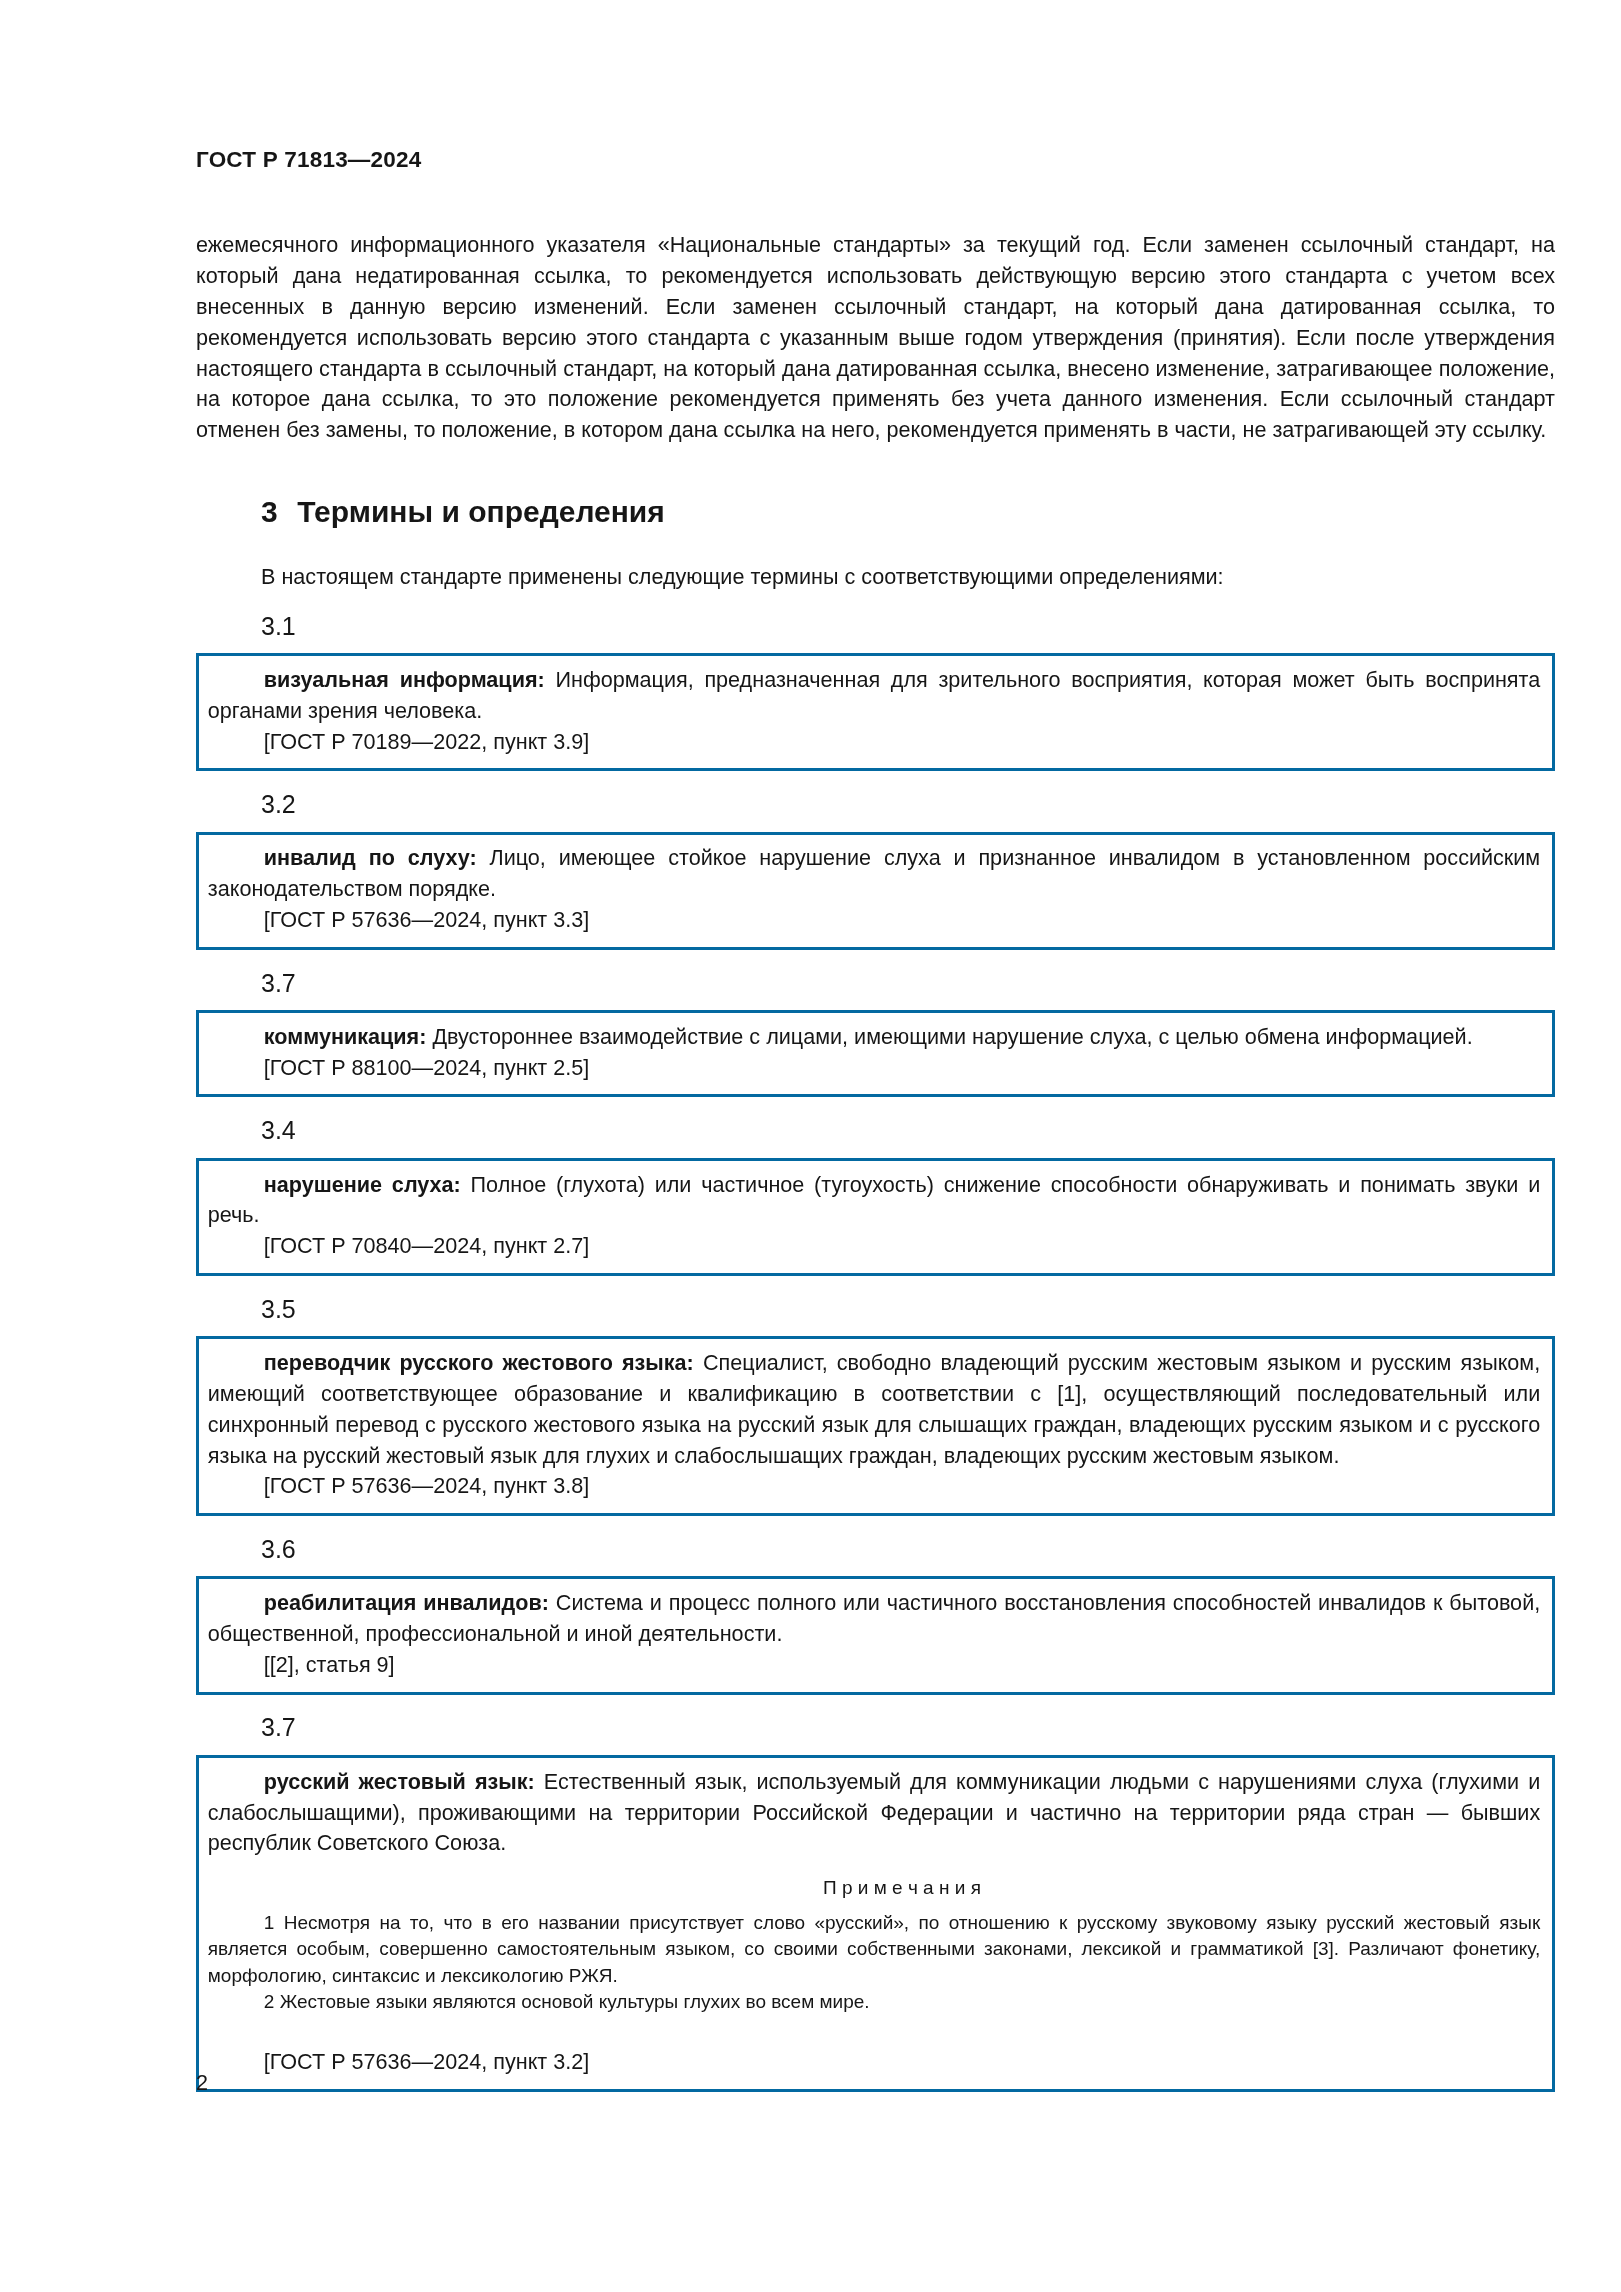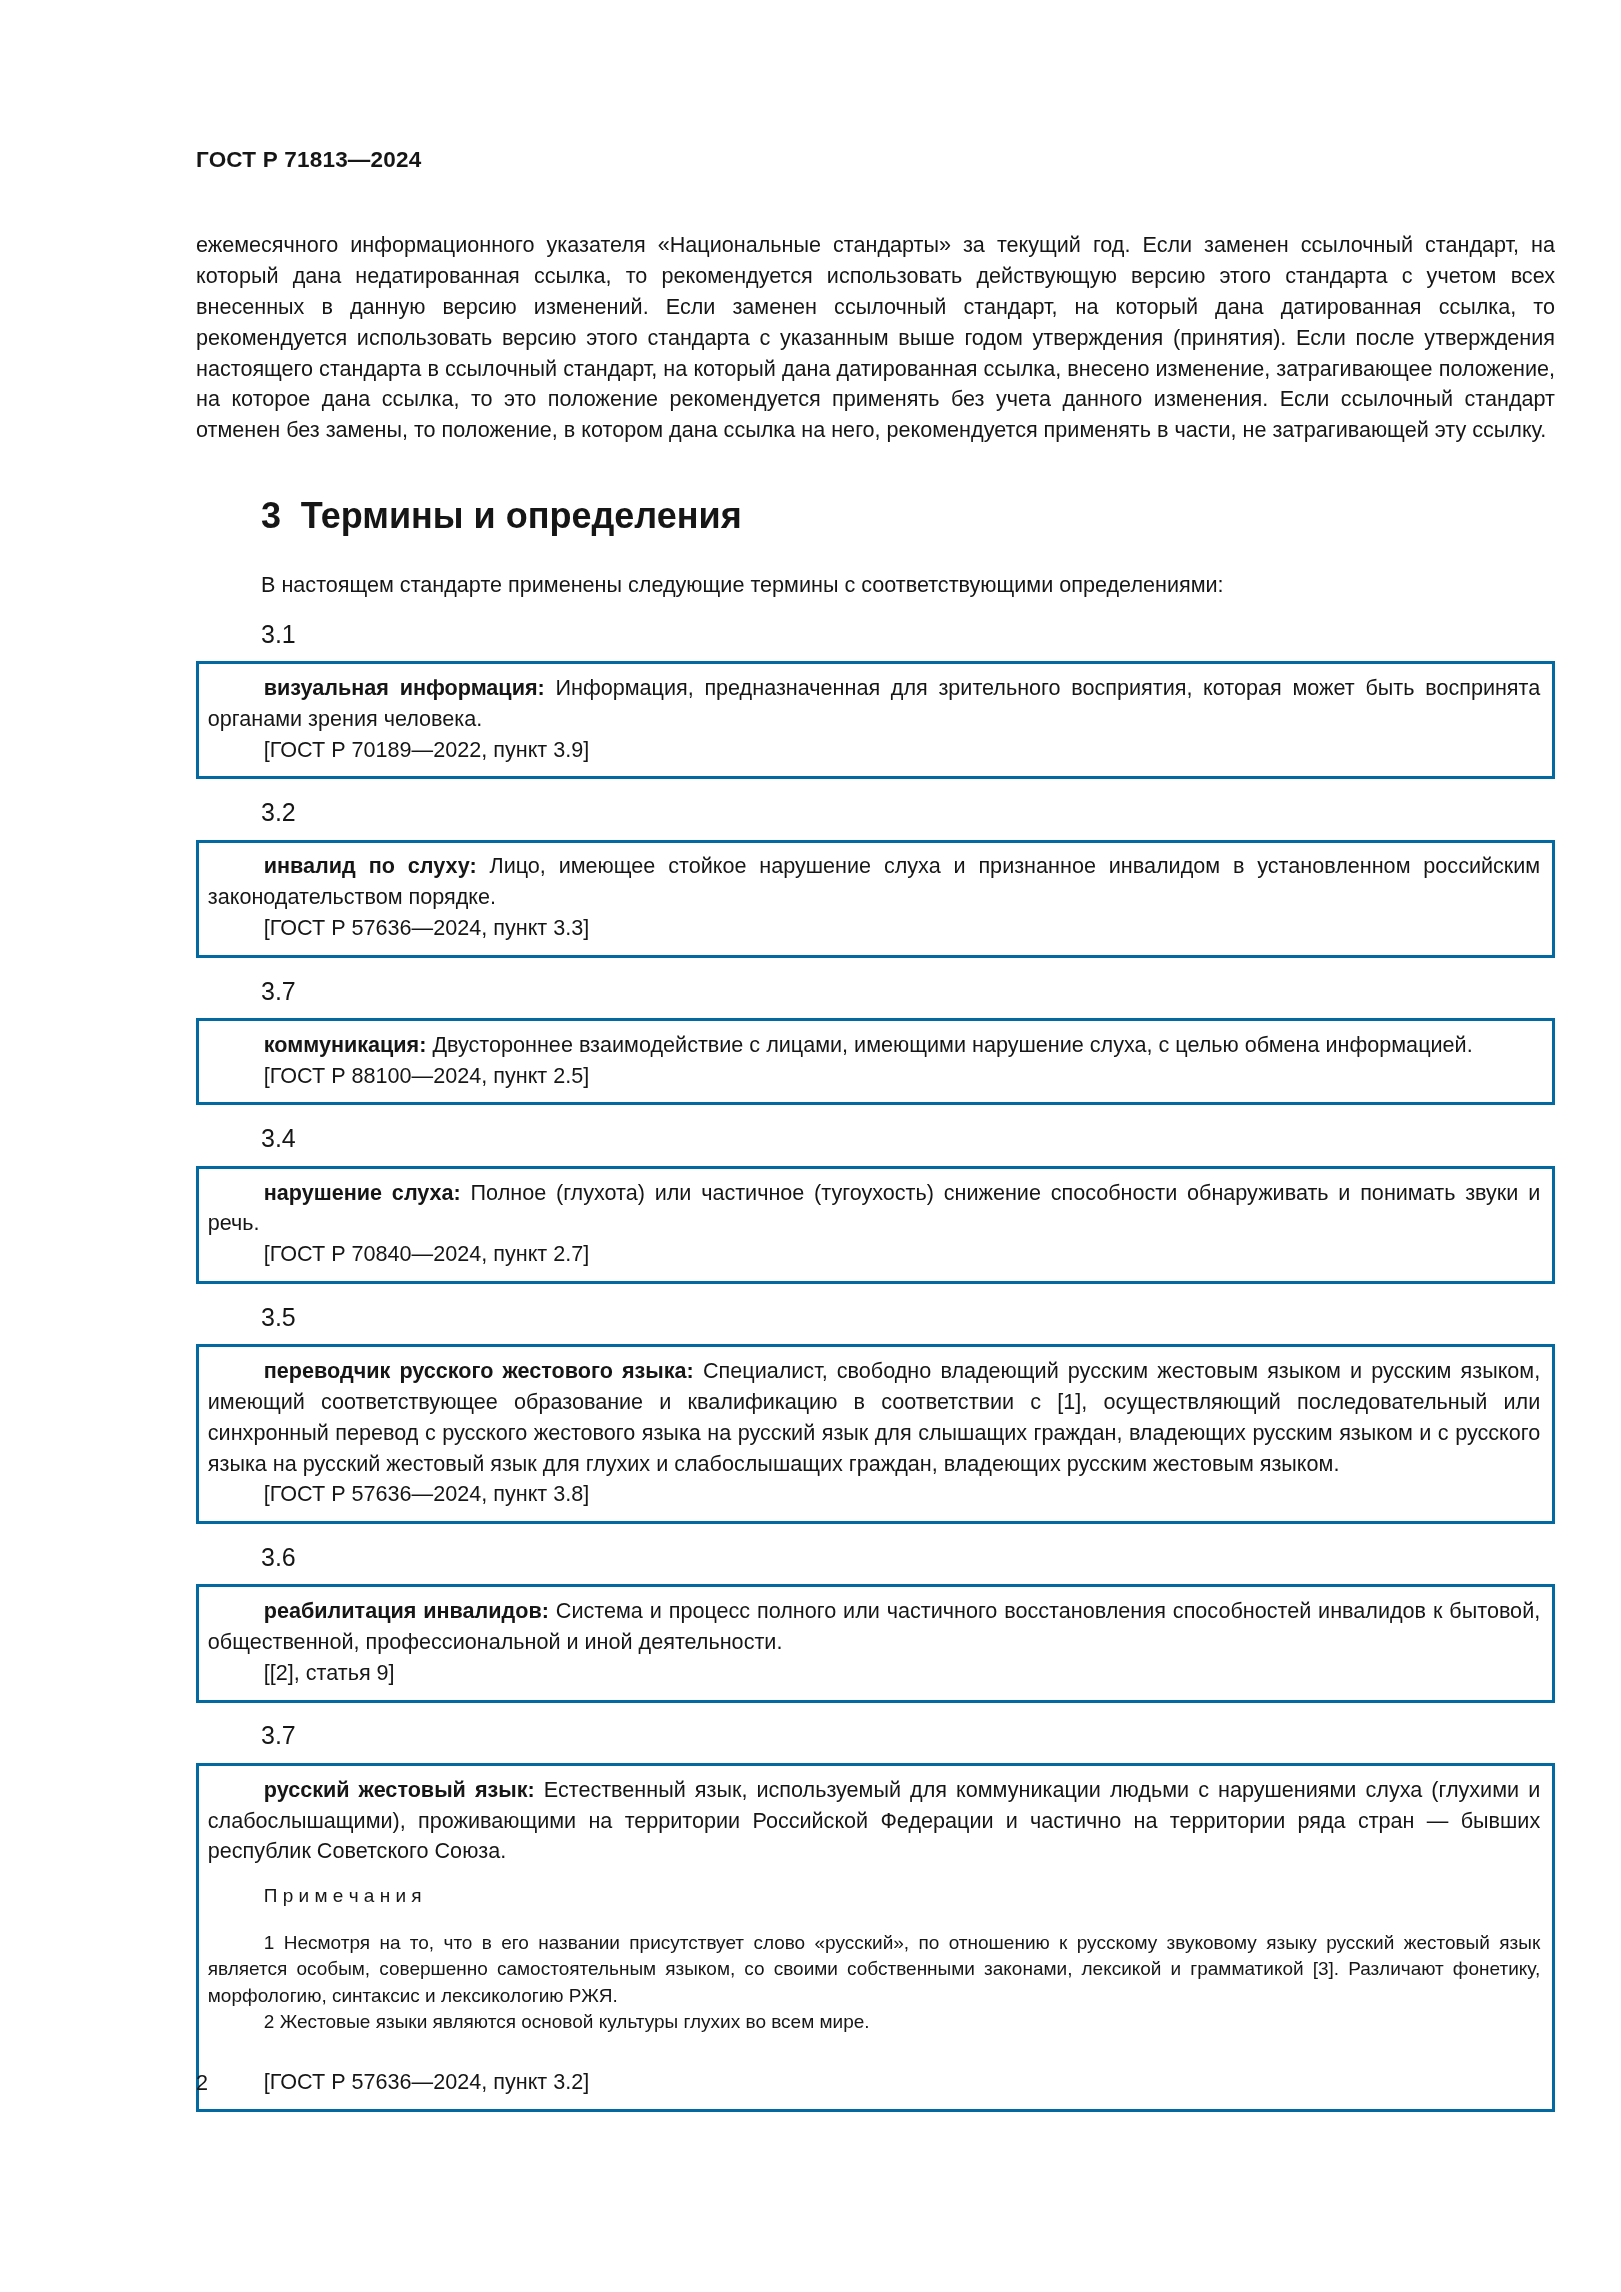--- a/index.html
+++ b/index.html
@@ -22,21 +22,21 @@
     font-weight: bold;
     margin-bottom: 57px;
     letter-spacing: 0.2px;
   }
   .para {
     font-size: 21.6px;
     line-height: 1.43;
     text-align: justify;
   }
   .section-heading {
-    font-size: 36px;
+    font-size: 30px;
     font-weight: bold;
     margin: 49px 0 33px 0;
     padding-left: 65px;
   }
   .sec-gap { display: inline-block; width: 19.6px; }
   .section-intro {
     font-size: 21.6px;
     line-height: 1.43;
     text-align: justify;
     text-indent: 65px;
@@ -61,21 +61,22 @@
   .term-source {
     font-size: 21.6px;
     line-height: 1.43;
     text-indent: 56px;
   }
   .term-notes { margin-top: 15.7px; }
   .notes-title {
     font-size: 19px;
     line-height: 1.4;
     text-indent: 56px;
-    margin-bottom: 20px;
+    margin-bottom: 8px;
+    text-align: center;
   }
   .note {
     font-size: 19px;
     line-height: 1.4;
     text-align: justify;
     text-indent: 56px;
   }
   .source-after-notes { margin-top: 31px; }
   .page-number {
     position: absolute;

